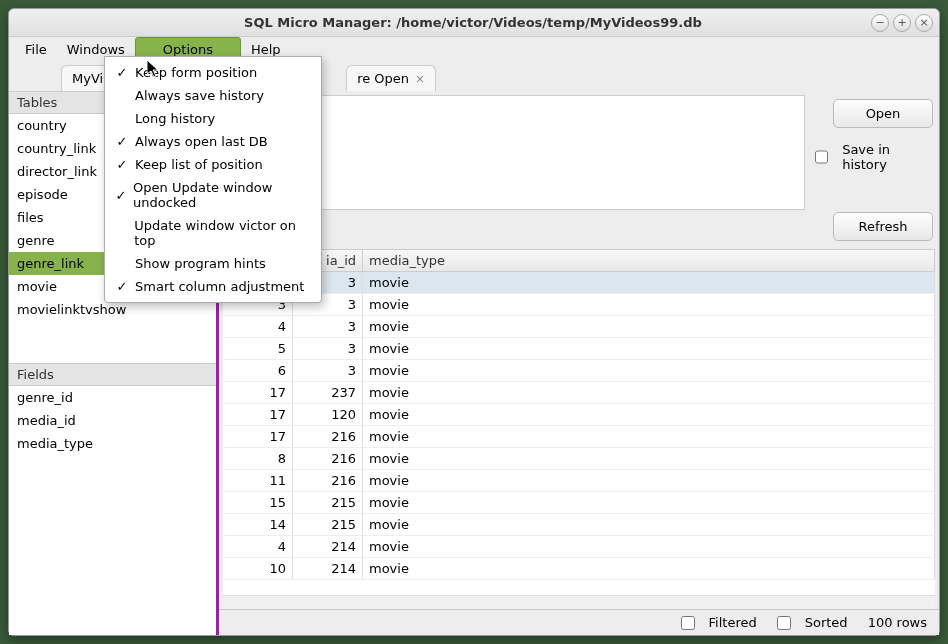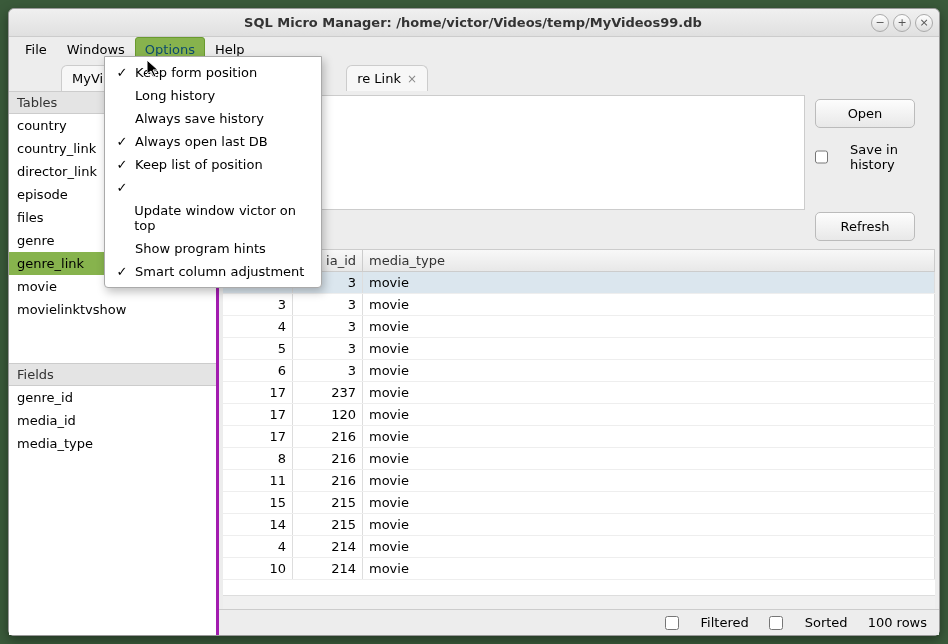--- a/index.html
+++ b/index.html
@@ -4,37 +4,37 @@
 <style>
 * { box-sizing: border-box; margin: 0; padding: 0; font-family: "DejaVu Sans", "Liberation Sans", Arial, sans-serif; font-size: 13px; }
 body { background: #3a5a3a; width: 948px; height: 644px; overflow: hidden; position: relative; }
 .window { position: absolute; top: 8px; left: 8px; right: 8px; bottom: 8px; background: #ededed; border: 1px solid #999; border-radius: 6px; box-shadow: 0 4px 12px rgba(0,0,0,0.4); display: flex; flex-direction: column; }
 .titlebar { height: 28px; background: linear-gradient(#f0f0f0,#e0e0e0); border-bottom: 1px solid #ccc; border-radius: 6px 6px 0 0; display: flex; align-items: center; justify-content: space-between; padding: 8px 6px; }
 .titlebar-title { flex: 1; text-align: center; font-weight: bold; color: #333; }
 .titlebar-buttons { display: flex; gap: 4px; }
 .tb-btn { width: 18px; height: 18px; border: 1px solid #aaa; border-radius: 50%; background: linear-gradient(#fff,#ddd); display: flex; align-items: center; justify-content: center; font-size: 11px; color: #555; cursor: pointer; }
 .menubar { height: 24px; display: flex; align-items: stretch; padding: 0 6px; background: #ededed; }
 .menu-item { padding: 4px 10px; cursor: pointer; display: flex; align-items: center; }
-.menu-item.active { background: #87b34d; border: 1px solid #6a9a2f; border-radius: 3px; color: #0c4a6e; padding: 3px 9px; }
+.menu-item.active { background: #87b34d; border: 1px solid #6a9a2f; border-radius: 3px; color: #000000; padding: 3px 27px; }
 .content { flex: 1; display: flex; flex-direction: column; position: relative; }
 .tabs-row { height: 30px; display: flex; align-items: flex-end; padding-left: 92px; }
 .tab { background: #f7f7f7; border: 1px solid #ccc; border-bottom: none; border-radius: 6px 6px 0 0; padding: 5px 10px; display: flex; align-items: center; gap: 6px; margin-right: 2px; }
 .tab .close { color: #888; cursor: pointer; font-size: 12px; }
 .main-columns { flex: 1; display: flex; overflow: hidden; }
 .left-pane { width: 210px; display: flex; flex-direction: column; border-right: 3px solid #a21caf; }
 .pane-header { background: #e4e4e4; border-top: 1px solid #ccc; border-bottom: 1px solid #ccc; padding: 3px 8px; color: #333; }
 .list { flex: 1; overflow: auto; background: #fff; }
 .list-item { padding: 4px 8px; cursor: pointer; }
 .list-item.selected { background: #87b34d; color: #000; }
 .right-pane { flex: 1; display: flex; flex-direction: column; position: relative; }
 .top-right { display: flex; }
 .sql-box { flex: 1; background: #fff; border: 1px solid #ccc; margin: 4px; font-family: monospace; font-size: 13px; padding: 4px; white-space: pre; overflow: hidden; height: 115px; }
-.side-buttons { width: 130px; display: flex; flex-direction: column; align-items: flex-start; gap: 14px; padding: 8px 6px; }
+.side-buttons { width: 130px; display: flex; flex-direction: column; align-items: flex-end; gap: 14px; padding: 8px 6px; }
 .btn { width: 100px; padding: 6px 0; background: linear-gradient(#fdfdfd,#e8e8e8); border: 1px solid #bbb; border-radius: 5px; text-align: center; cursor: pointer; }
-.checkbox-row { display: flex; align-items: center; gap: 22px; font-size: 13px; }
+.checkbox-row { display: flex; align-items: center; gap: 14px; font-size: 13px; }
 .checkbox-row input { width: 14px; height: 14px; }
 .grid-area { flex: 1; display: flex; flex-direction: column; border-top: 1px solid #ccc; margin: 0 4px; overflow: hidden; }
 .grid-header, .grid-row { display: flex; }
 .grid-header { background: linear-gradient(#f8f8f8,#e8e8e8); border-bottom: 1px solid #ccc; }
 .gh-cell, .g-cell { border-right: 1px solid #ddd; padding: 3px 6px; overflow: hidden; white-space: nowrap; }
 .gh-cell { font-weight: normal; color: #333; border-right: 1px solid #ccc; }
 .col0 { width: 70px; text-align: right; }
 .col1 { width: 70px; text-align: right; }
 .col2 { flex: 1; text-align: left; padding-left: 6px; }
 .grid-body { flex: 1; overflow: auto; background: #fff; }
@@ -70,21 +70,21 @@
     <div class="menu-item">Help</div>
   </div>
 
   <div class="content">
     <div class="tabs-row">
       <div class="tab" style="margin-left:-40px; padding-right:40px;">
         <span>MyVi</span>
       </div>
       <div style="flex:0 0 200px;"></div>
       <div class="tab">
-        <span>re Link</span>
+        <span>re Open</span>
         <span class="close">×</span>
       </div>
     </div>
 
     <div class="main-columns">
       <div class="left-pane">
         <div class="pane-header">Tables</div>
         <div class="list tables-box" id="tables-list">
             <div class="list-item">country</div>
             <div class="list-item">country_link</div>
@@ -217,36 +217,37 @@
   </div>
 </div>
 
 <div class="dropdown" id="dropdown">
     <div class="dd-item">
       <span class="dd-check">✓</span>
       <span>Keep form position</span>
     </div>
     <div class="dd-item">
       <span class="dd-check"></span>
+      <span>Always save history</span>
+    </div>
+    <div class="dd-item">
+      <span class="dd-check"></span>
       <span>Long history</span>
     </div>
     <div class="dd-item">
-      <span class="dd-check"></span>
-      <span>Always save history</span>
-    </div>
-    <div class="dd-item">
       <span class="dd-check">✓</span>
       <span>Always open last DB</span>
     </div>
     <div class="dd-item">
       <span class="dd-check">✓</span>
       <span>Keep list of position</span>
     </div>
     <div class="dd-item">
       <span class="dd-check">✓</span>
+      <span>Open Update window undocked</span>
     </div>
     <div class="dd-item">
       <span class="dd-check"></span>
       <span>Update window victor on top</span>
     </div>
     <div class="dd-item">
       <span class="dd-check"></span>
       <span>Show program hints</span>
     </div>
     <div class="dd-item">

